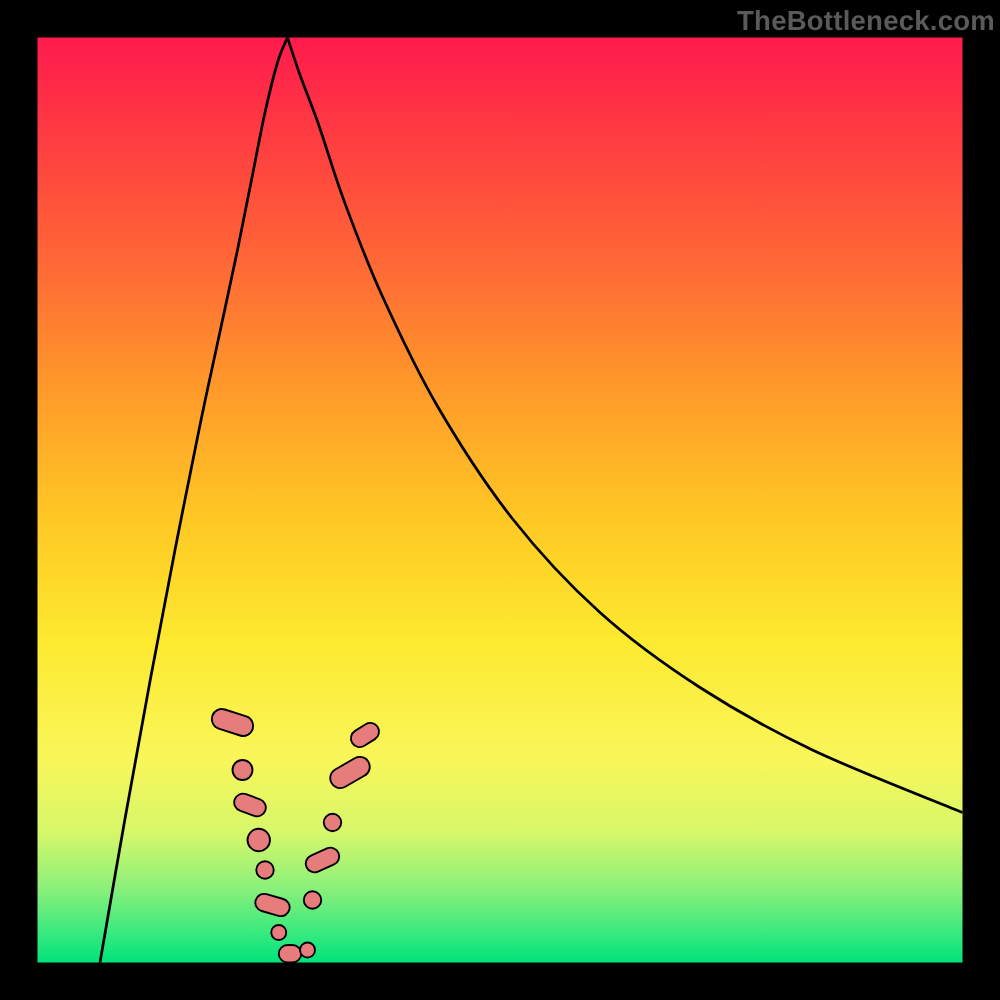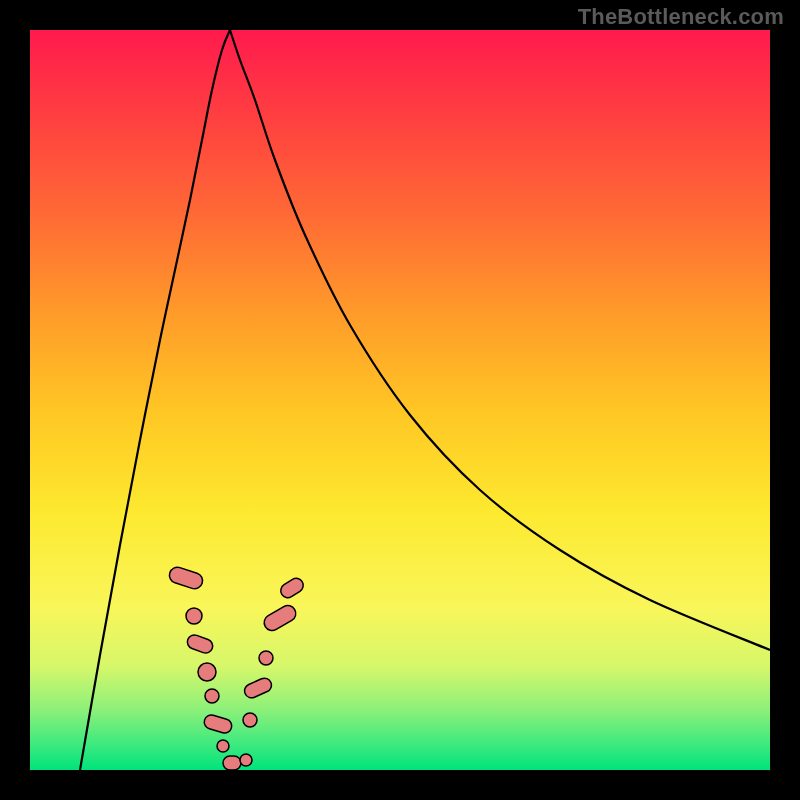--- a/index.html
+++ b/index.html
@@ -26,21 +26,21 @@
       #fde92f 65%,
       #f9f65a 78%,
       #d6f76a 86%,
       #8af07a 92%,
       #35e97f 97%,
       #00e37a 100%);
   }
   .watermark {
     position: absolute;
     top: 4px;
-    right: 16px;
+    right: 4px;
     color: #5a5a5a;
     font-size: 22px;
     font-weight: 600;
     letter-spacing: 0.2px;
     user-select: none;
   }
   svg.curves {
     position: absolute;
     left: 30px;
     top: 30px;

